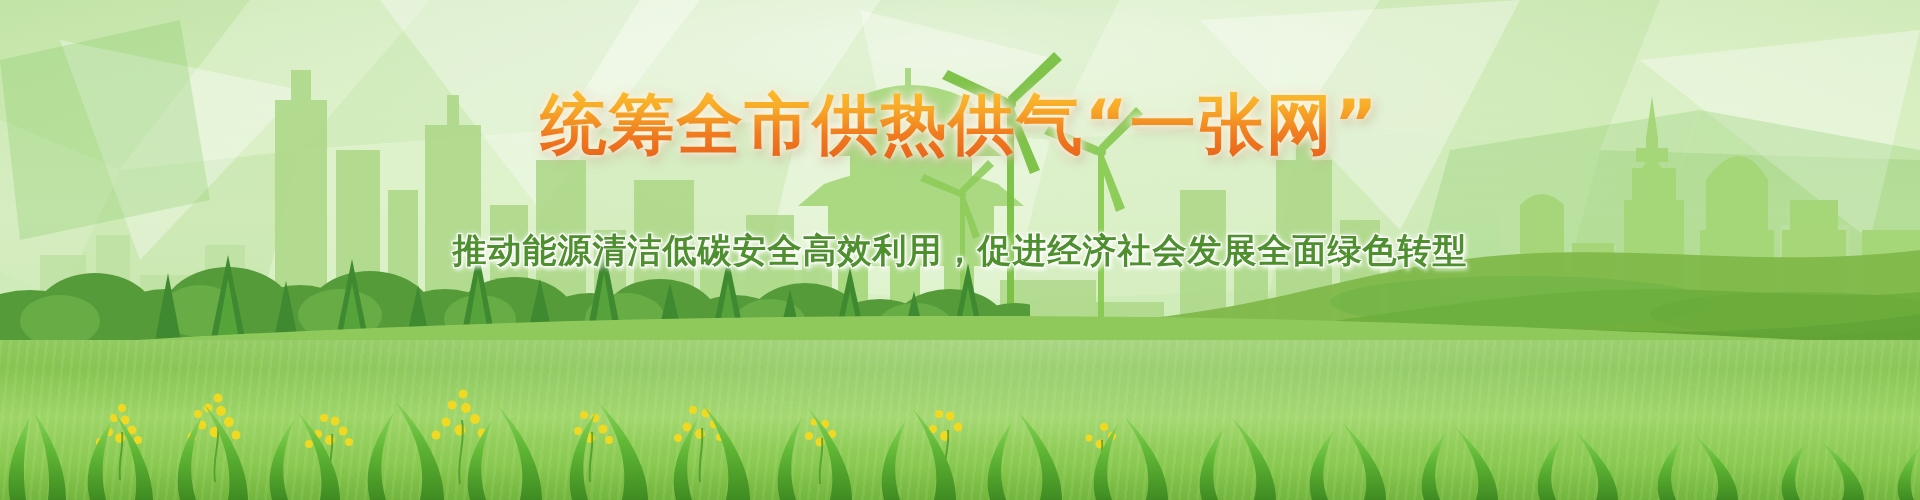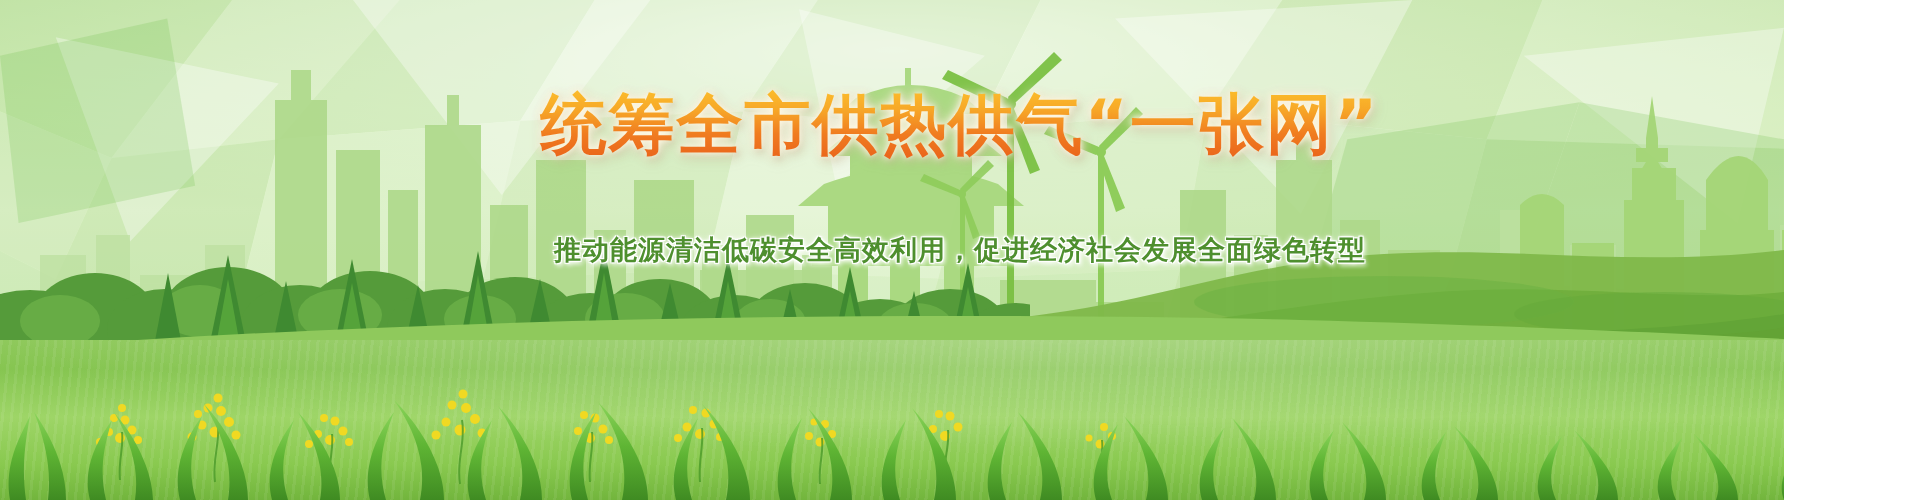--- a/index.html
+++ b/index.html
@@ -1,21 +1,21 @@
 <!DOCTYPE html>
 <html><head>
 <meta charset="utf-8">
 <style>
   * { margin:0; padding:0; box-sizing:border-box; }
   html,body { background:#fff; }
   body { font-family:"DejaVu Sans","Liberation Sans",sans-serif; }
 
   #banner {
     position:relative;
-    width:1784px;
+    width:1920px;
     height:500px;
     overflow:hidden;
     background:#fde047;
   }
 
   
   .layer { position:absolute; inset:0; }
 
   .sky {
     background:
@@ -64,21 +64,21 @@
     font-family:"DejaVu Sans","Liberation Sans",sans-serif;
     background:linear-gradient(180deg,#fcbe2c 0%, #f7a928 28%, #f07c20 62%, #e9611a 100%);
     -webkit-background-clip:text; background-clip:text;
     color:transparent; -webkit-text-fill-color:transparent;
     filter:drop-shadow(0 0 3px #fff8e4) drop-shadow(0 0 6px #fff8e4)
            drop-shadow(2px 3px 2px rgba(120,90,40,.28));
   }
 
   .subtitle {
     position:absolute; top:228px; left:0; width:1920px;
-    font-size:27px; line-height:44px; font-weight:bold;
+    font-size:34px; line-height:44px; font-weight:bold;
     letter-spacing:1px;
     color:#4e8f2e;
     text-shadow:
        0 0 3px #ffffff, 0 0 3px #ffffff, 0 0 6px #ffffff,
        1px 1px 0 #ffffff, -1px -1px 0 #ffffff,
        1px -1px 0 #ffffff, -1px 1px 0 #ffffff,
        2px 3px 4px rgba(255,255,255,.9);
   }
 </style>
 </head>

